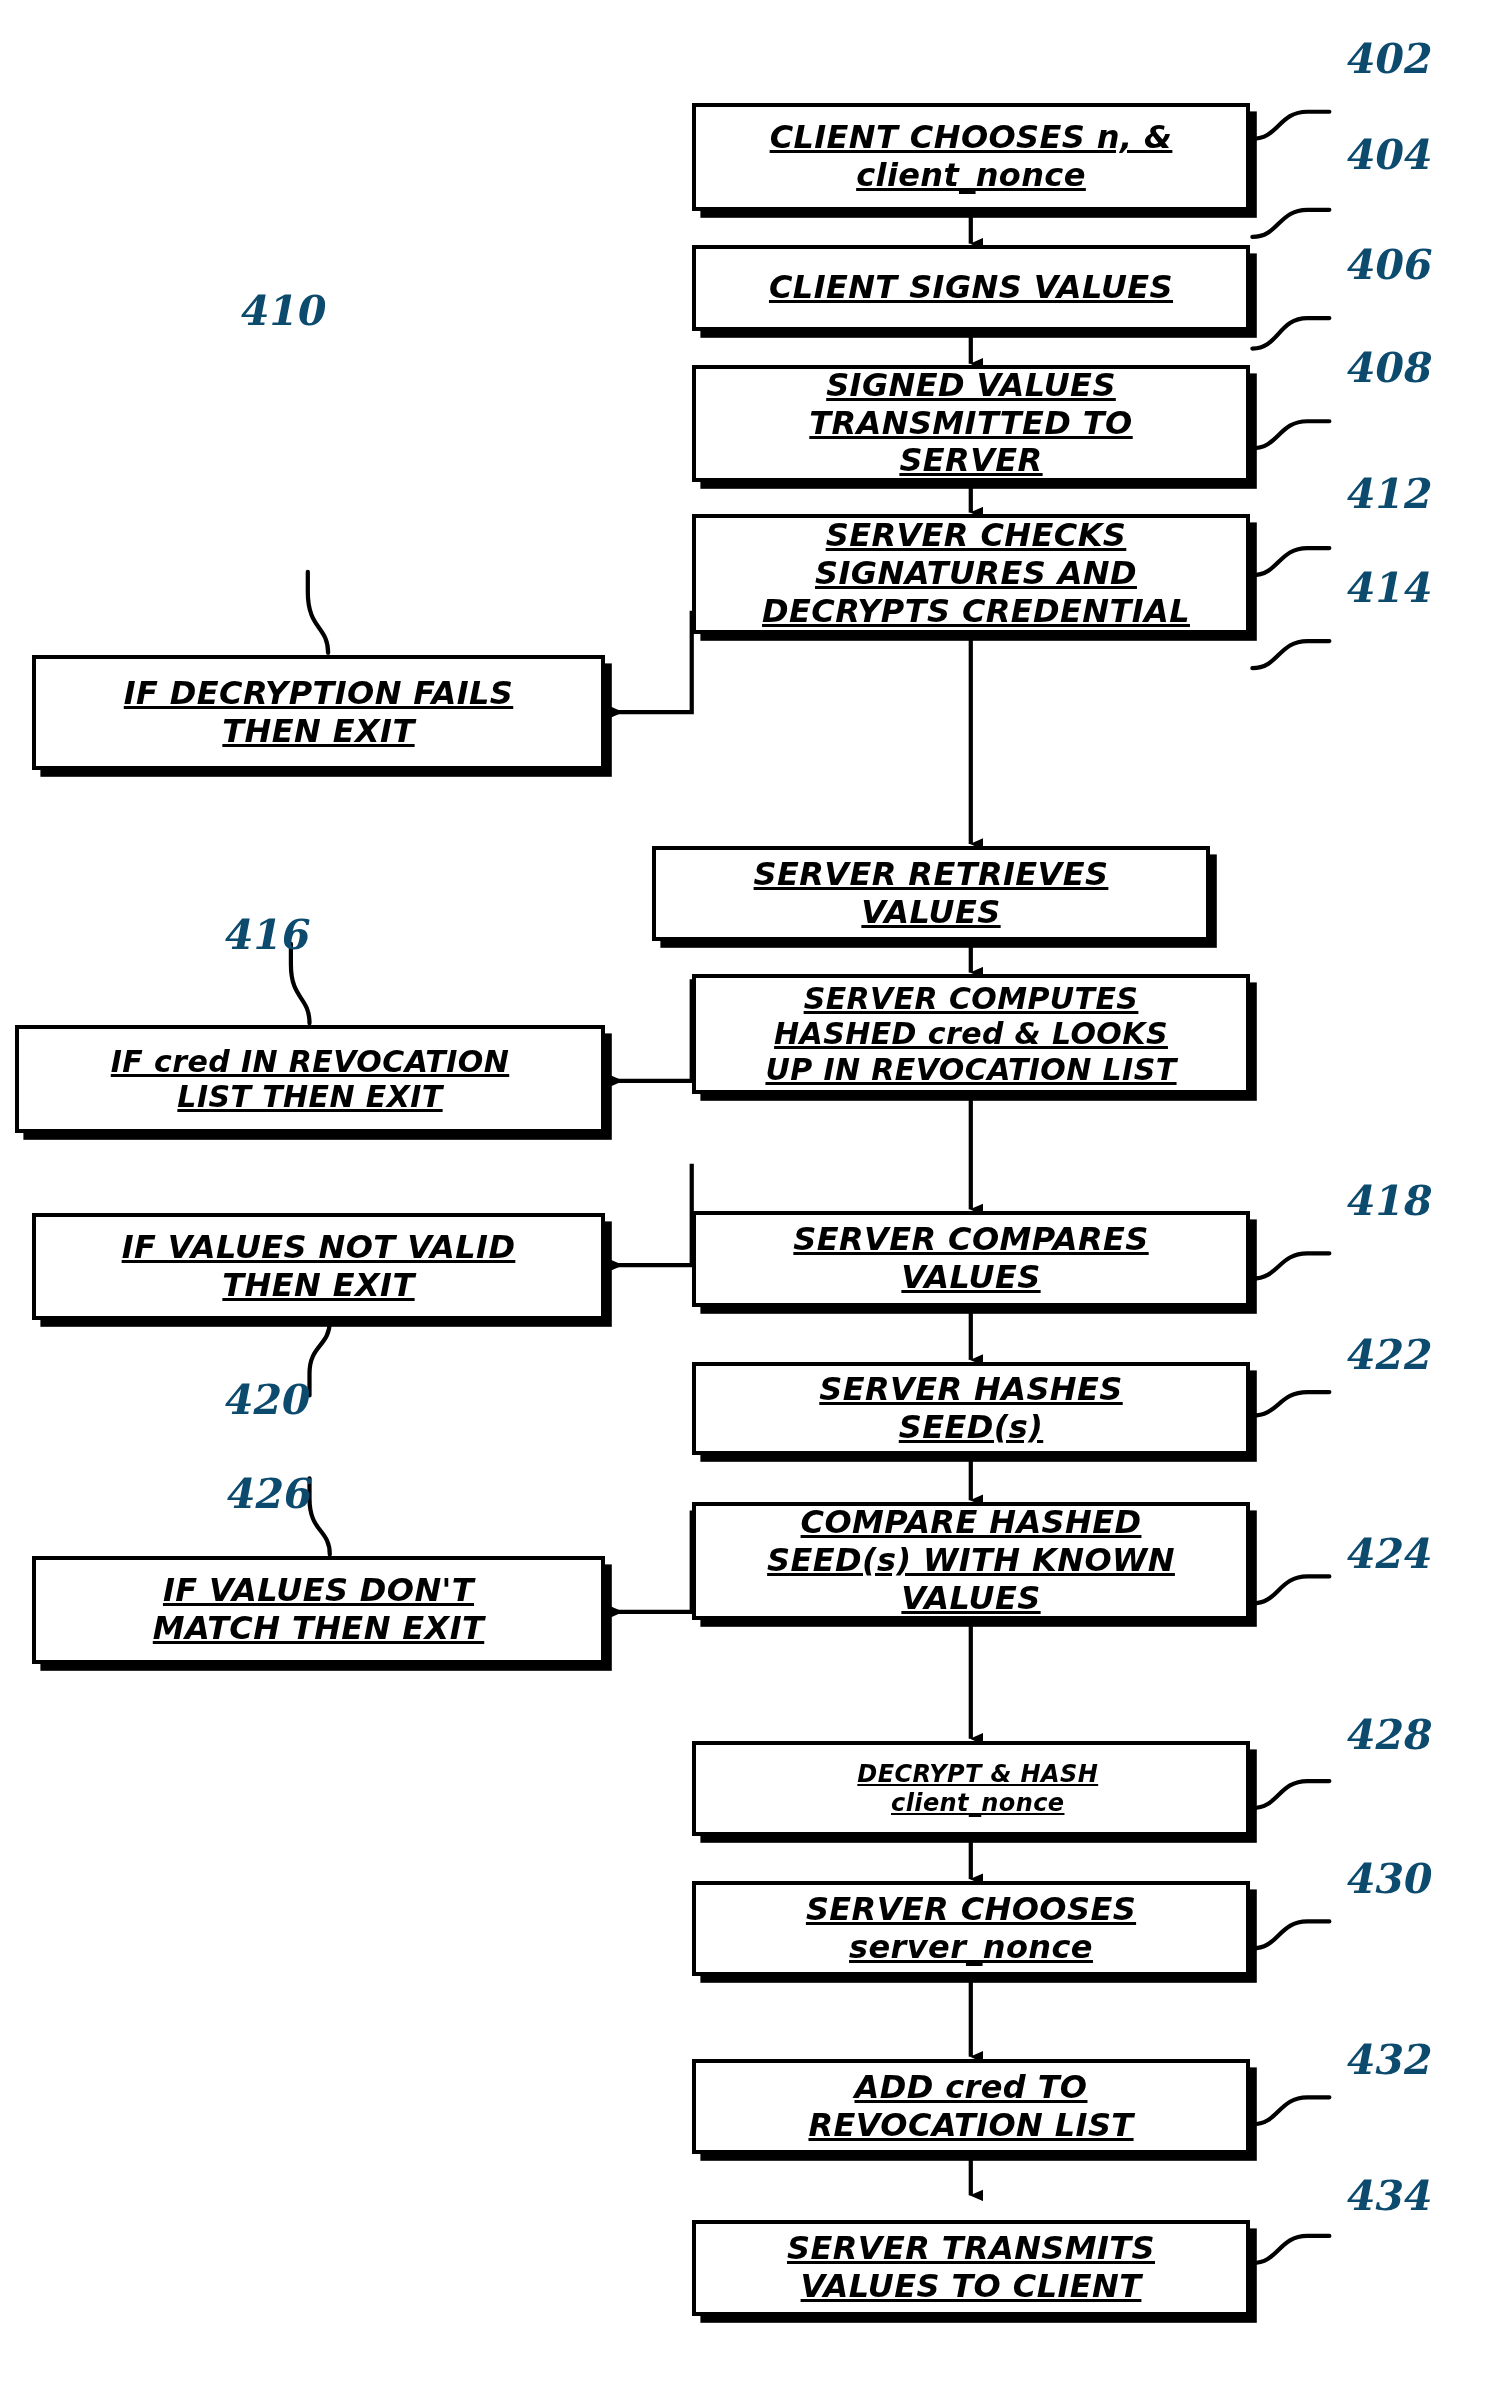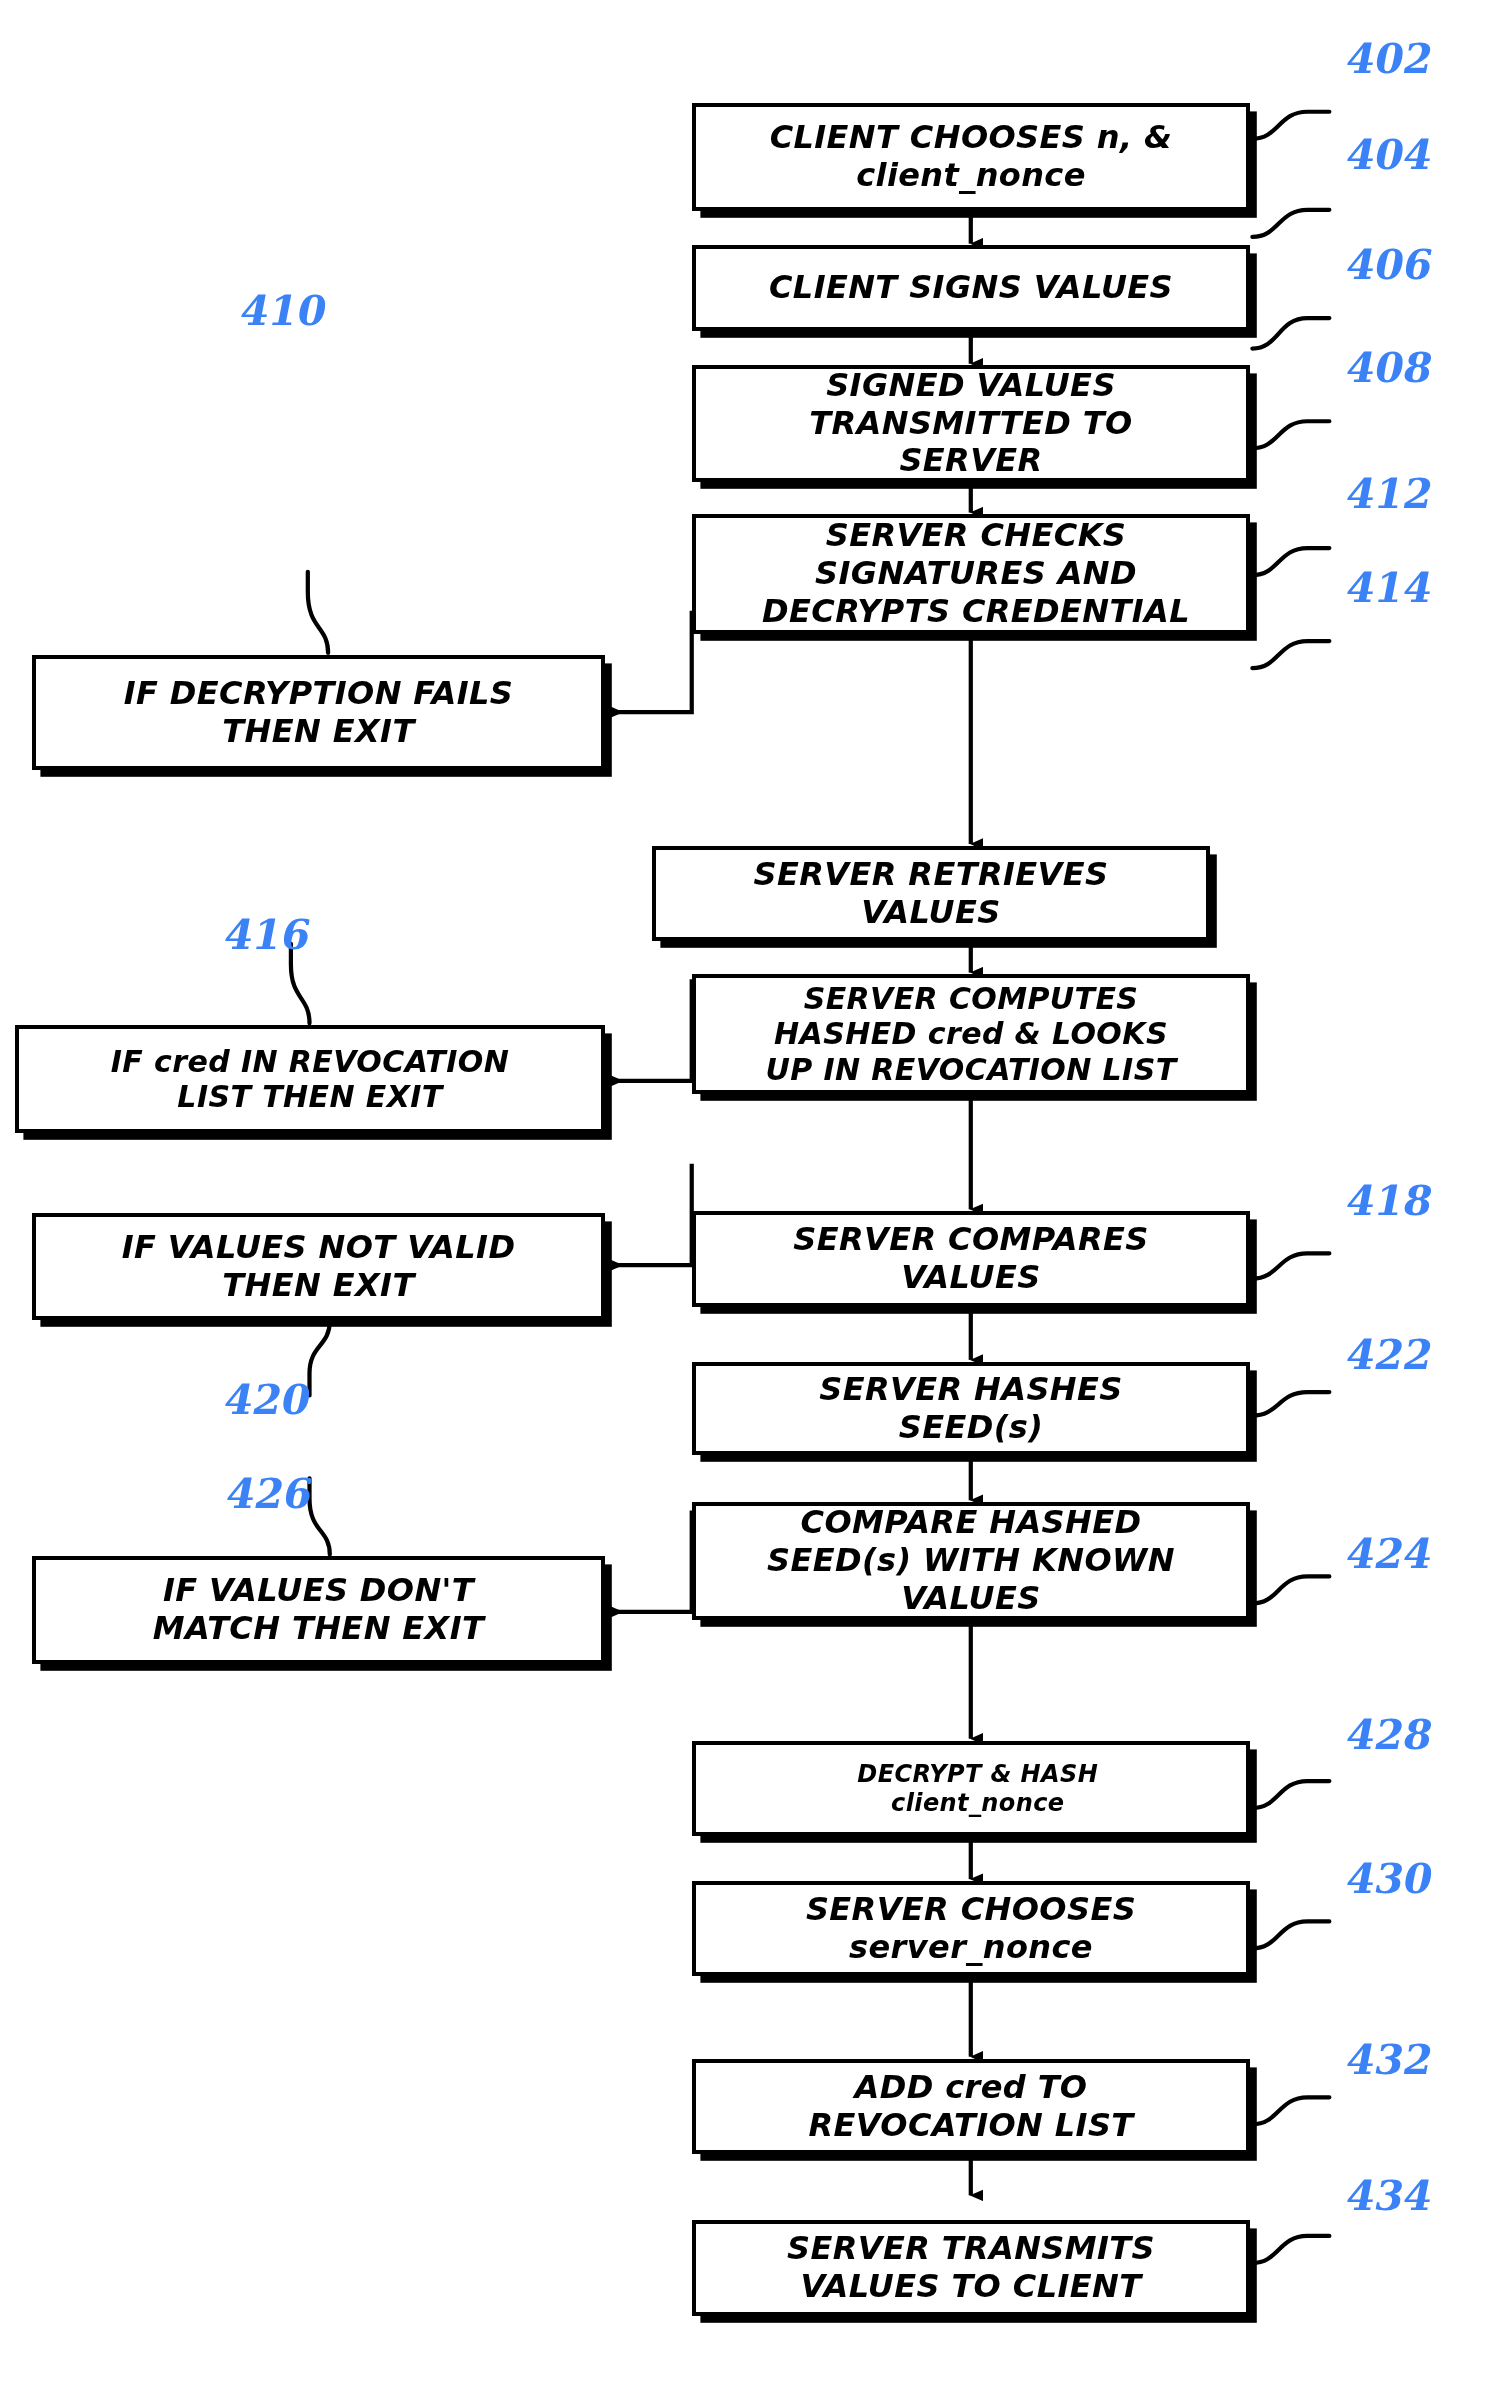--- a/index.html
+++ b/index.html
@@ -28,20 +28,21 @@
   .node {
     position: absolute;
     box-sizing: border-box;
     background: #ffffff;
     border: 4.2px solid #000000;
     box-shadow: 7.6px 7.6px 0 -0.8px #000000;
     display: flex;
     align-items: center;
     justify-content: center;
     text-align: center;
+    text-decoration: underline;
   }
   .node-label {
     display: block;
     width: 100%;
     padding: 0 8.5px;
     box-sizing: border-box;
     font-family: "DejaVu Sans", "Liberation Sans", sans-serif;
     font-style: italic;
     font-weight: 700;
     font-size: 32px;
@@ -51,21 +52,21 @@
     white-space: pre-line;
   }
   
   .ref {
     position: absolute;
     font-family: "DejaVu Serif", "Liberation Serif", serif;
     font-style: italic;
     font-weight: 700;
     font-size: 41px;
     line-height: 1;
-    color: #3b82f6;
+    color: #0c4a6e;
     white-space: nowrap;
   }
 </style>
 </head>
 <body>
 
 <div id="page">
 
   <svg id="svg-layer" viewBox="0 0 1788 2839" xmlns="http://www.w3.org/2000/svg">
     <defs>

